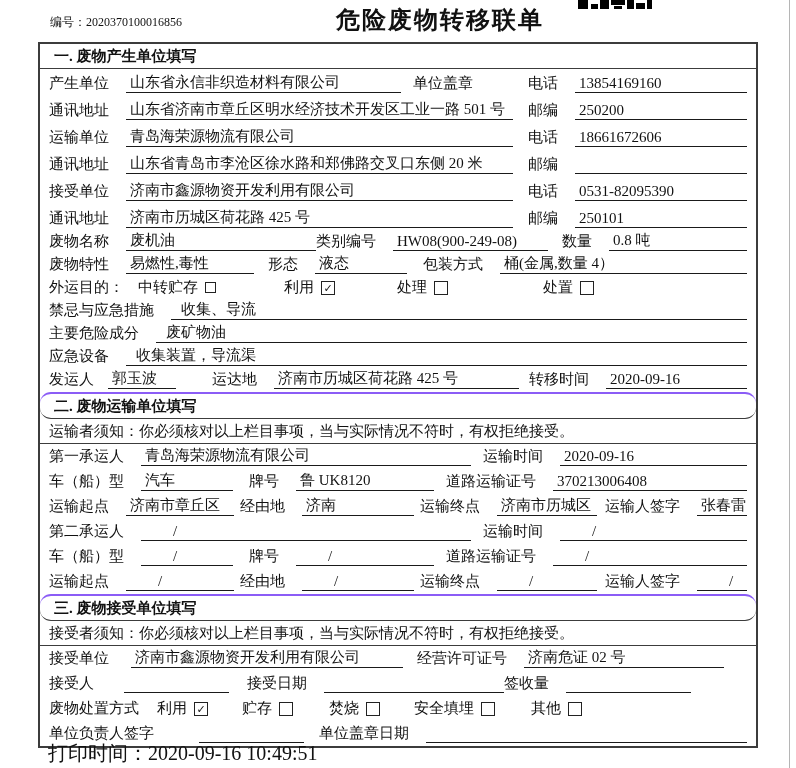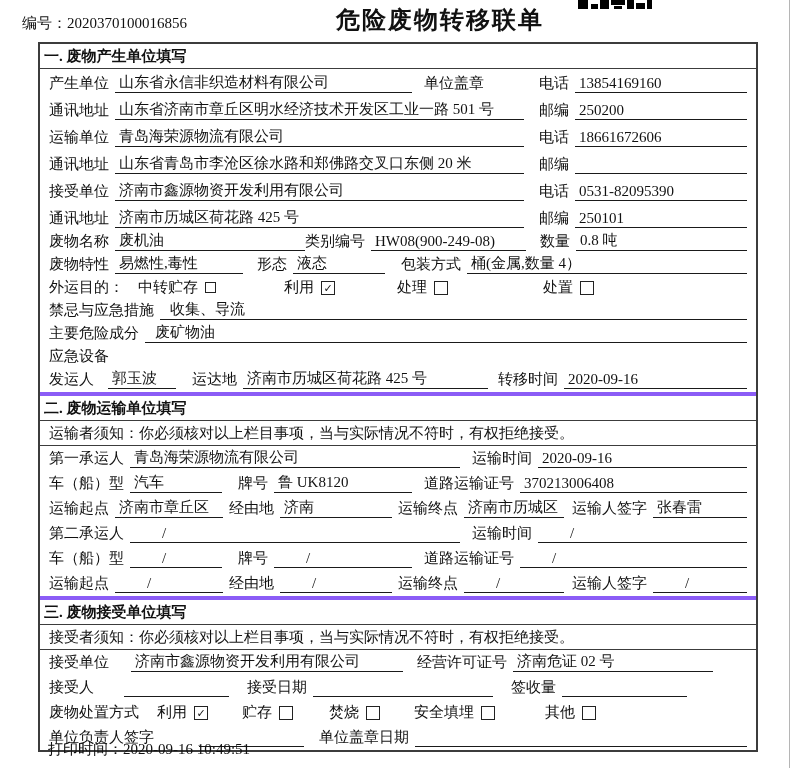--- a/index.html
+++ b/index.html
@@ -1,41 +1,41 @@
 <!DOCTYPE html>
 <html><head>
 <meta charset="utf-8">
 <style>
   html,body{margin:0;padding:0;background:#fff;}
   .page{position:relative;width:796px;height:768px;background:#fff;overflow:hidden;
         font-family:"Liberation Serif","DejaVu Serif",serif;color:#111;font-size:15px;}
-  .doc-no{position:absolute;left:22px;top:14px;font-size:15px;white-space:nowrap;}
+  .doc-no{position:absolute;left:50px;top:14px;font-size:12px;white-space:nowrap;}
   .title{position:absolute;left:50%;top:4px;transform:translateX(-50%) translateX(42px);
          font-size:24px;font-weight:bold;letter-spacing:2px;white-space:nowrap;}
   .qr{position:absolute;left:578px;top:0;}
   .page-edge{position:absolute;left:789px;top:0;width:1px;height:768px;background:#b5b5b5;}
   .ftable{position:absolute;left:38px;top:42px;width:720px;border:2px solid #3c3c3c;box-sizing:border-box;background:#fff;}
-  .sec-h{height:24px;line-height:24px;padding-left:4px;font-weight:bold;font-size:15px;
+  .sec-h{height:24px;line-height:24px;padding-left:14px;font-weight:bold;font-size:15px;
          border-bottom:1px solid #3c3c3c;}
-  .sec-h.bt{border-top:4px solid #8b5cf6;}
+  .sec-h.bt{border-top:2px solid #8b5cf6;border-radius:11px;}
   .frow{display:flex;align-items:flex-end;padding:0 9px 3px 9px;height:25px;box-sizing:border-box;}
   .tall{height:27px;}
   .mid{height:23px;}
   .notice{align-items:center;padding-bottom:0;border-bottom:1px solid #3c3c3c;}
   .lbl{white-space:nowrap;flex:none;}
-  .val{border-bottom:1px solid #1a1a1a;padding:0 4px;margin-left:6px;white-space:nowrap;
+  .val{border-bottom:1px solid #1a1a1a;padding:0 4px;margin-left:17px;white-space:nowrap;
        box-sizing:border-box;flex:none;overflow:hidden;}
   .grow{flex:1 1 auto;}
   .slash{padding-left:32px;}
   .cb{display:inline-block;width:12px;height:12px;border:1px solid #222;margin-left:7px;
       line-height:12px;text-align:center;font-size:11px;flex:none;}
   .cb i{font-style:normal;}
   .cb.sm{width:9px;height:9px;line-height:9px;font-size:8px;}
   .opt{display:flex;align-items:center;flex:none;}
-  .ftr{position:absolute;left:48px;top:740px;font-size:15px;white-space:nowrap;}
+  .ftr{position:absolute;left:48px;top:740px;font-size:20px;white-space:nowrap;}
 </style>
 </head>
 <body>
 
 <div class="page">
 
   <div class="doc-no"><span>编号：</span><span>2020370100016856</span></div>
   <div class="title">危险废物转移联单</div>
   <svg class="qr" width="74" height="10" viewBox="0 0 74 10" fill="#000">
     <rect x="0" y="0" width="10" height="9"></rect>
@@ -139,26 +139,27 @@
       <span class="val grow" style="padding-left:10px">收集、导流</span>
     </div>
 
     <div class="frow mid">
       <span class="lbl">主要危险成分</span>
       <span class="val grow" style="padding-left:10px">废矿物油</span>
     </div>
 
     <div class="frow mid">
       <span class="lbl">应急设备</span>
+      <span class="val grow" style="padding-left:10px">收集装置，导流渠</span>
     </div>
 
     <div class="frow mid">
       <span class="lbl">发运人</span>
       <span class="val" style="width:68px;margin-left:14px">郭玉波</span>
-      <span class="lbl" style="margin-left:16px">运达地</span>
+      <span class="lbl" style="margin-left:36px">运达地</span>
       <span class="val" style="width:245px">济南市历城区荷花路 425 号</span>
       <span class="lbl" style="margin-left:10px">转移时间</span>
       <span class="val grow">2020-09-16</span>
     </div>
 
     <div class="sec-h bt">二. 废物运输单位填写</div>
 
     <div class="frow notice">
       <span>运输者须知：你必须核对以上栏目事项，当与实际情况不符时，有权拒绝接受。</span>
     </div>
@@ -228,21 +229,21 @@
       <span class="val" style="width:272px;margin-left:22px">济南市鑫源物资开发利用有限公司</span>
       <span class="lbl" style="margin-left:14px">经营许可证号</span>
       <span class="val" style="width:200px">济南危证 02 号</span>
     </div>
 
     <div class="frow">
       <span class="lbl">接受人</span>
       <span class="val" style="width:105px;margin-left:30px"></span>
       <span class="lbl" style="margin-left:18px">接受日期</span>
       <span class="val" style="width:180px"></span>
-      <span class="lbl" style="margin-left:18px">签收量</span>
+      <span class="lbl" style="margin-left:0">签收量</span>
       <span class="val" style="width:125px"></span>
     </div>
 
     <div class="frow">
       <span class="lbl">废物处置方式</span>
       <span class="opt" style="margin-left:18px">
         <span class="lbl">利用</span>
         <span class="cb"><i>✓</i></span>
       </span>
       <span class="opt" style="margin-left:34px">
@@ -250,21 +251,21 @@
         <span class="cb"><i></i></span>
       </span>
       <span class="opt" style="margin-left:36px">
         <span class="lbl">焚烧</span>
         <span class="cb"><i></i></span>
       </span>
       <span class="opt" style="margin-left:34px">
         <span class="lbl">安全填埋</span>
         <span class="cb"><i></i></span>
       </span>
-      <span class="opt" style="margin-left:50px">
+      <span class="opt" style="margin-left:36px">
         <span class="lbl">其他</span>
         <span class="cb"><i></i></span>
       </span>
     </div>
 
     <div class="frow">
       <span class="lbl">单位负责人签字</span>
       <span class="val" style="width:105px;margin-left:45px"></span>
       <span class="lbl" style="margin-left:15px">单位盖章</span>
       <span class="lbl" style="">日期</span>

